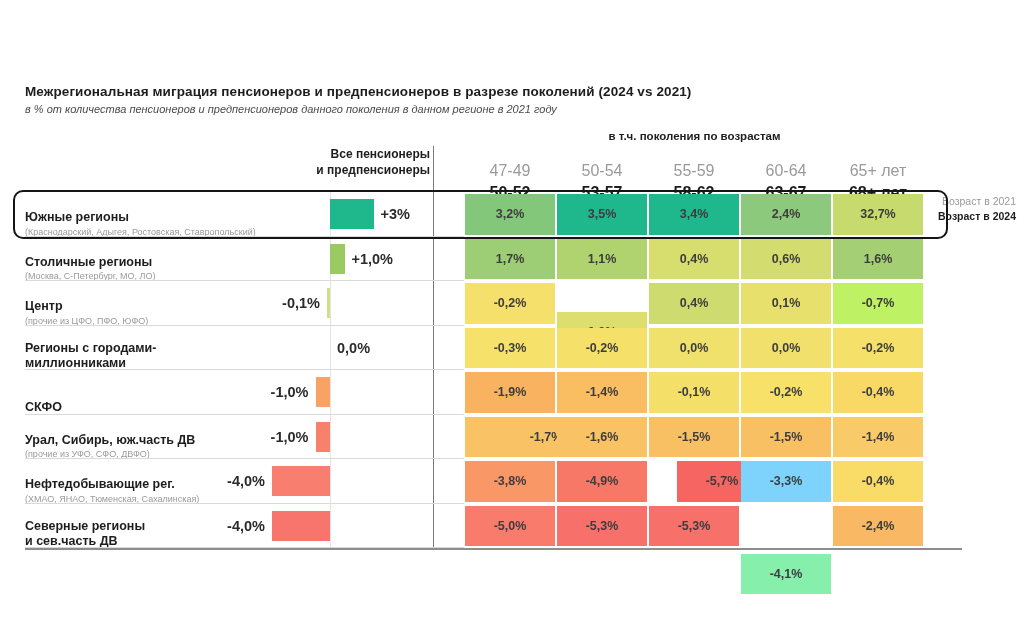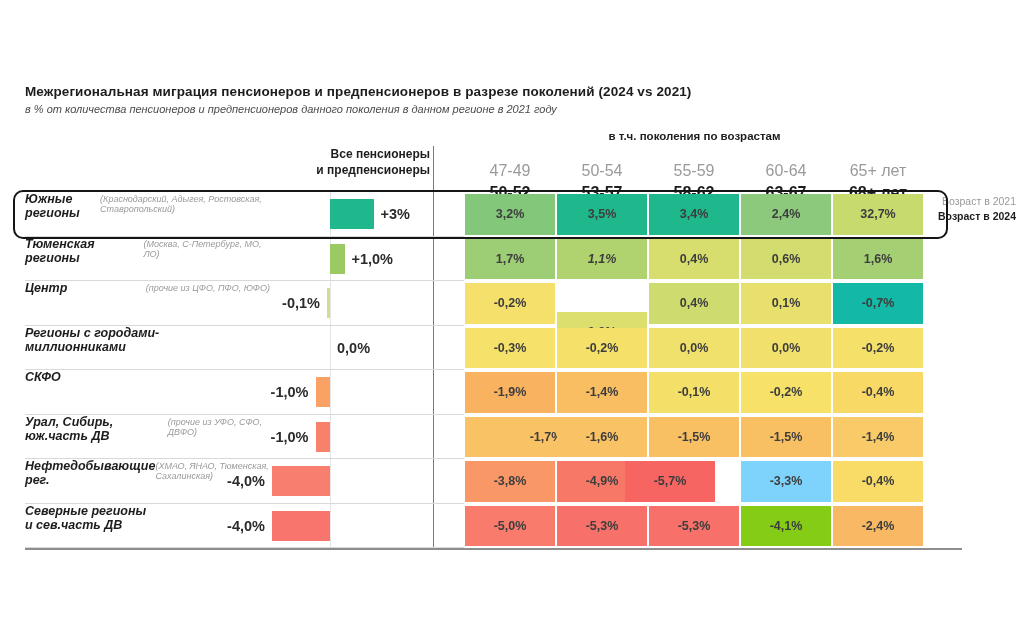--- a/index.html
+++ b/index.html
@@ -16,21 +16,21 @@
   .age-col .y2024{font-weight:bold;color:#1d1d1d;}
   .c0{left:465px}.c1{left:557px}.c2{left:649px}.c3{left:741px}.c4{left:833px}
   .legend{position:absolute;left:920px;top:148px;width:96px;text-align:right;font-size:10.5px;line-height:1.4;}
   .legend .l1{color:#9a9a9a;margin-top:46px;}
   .legend .l2{font-weight:bold;color:#1d1d1d;}
   .vdivider{position:absolute;left:433px;top:146px;width:1px;height:403px;background:#7a7a7a;}
   .zeroaxis{position:absolute;left:330px;top:192px;width:1px;height:356px;background:#e4e4e4;}
   .bottomline{position:absolute;left:25px;top:548px;width:937px;height:2px;background:#8d8d8d;}
   .row{position:absolute;left:0;width:1024px;height:44.5px;}
   .row .sep{position:absolute;left:25px;bottom:0;width:439px;height:1px;background:#d9d9d9;}
-  .rname{position:absolute;left:25px;top:0;width:245px;height:100%;display:flex;flex-direction:row;justify-content:space-between;font-style:italic;}
+  .rname{position:absolute;left:25px;top:0;width:245px;height:100%;display:flex;flex-direction:column;justify-content:flex-end;}
   .nm{font-size:12.5px;font-weight:bold;line-height:1.15;white-space:pre-line;}
   .nt{font-size:9px;color:#9a9a9a;margin-top:2px;}
   .bar{position:absolute;top:7px;height:30px;}
   .tval{position:absolute;top:0;height:100%;display:flex;align-items:center;font-size:14.5px;font-weight:600;color:#2b2b2b;}
   .cell{position:absolute;top:2px;width:90px;height:40.5px;display:flex;align-items:center;justify-content:center;
         font-size:12.5px;font-weight:600;color:#3d3d3d;}
   .ring{position:absolute;left:13px;top:-2.5px;width:931px;height:45px;border:2.5px solid #151515;border-radius:10px;pointer-events:none;z-index:5;}
 </style>
 </head>
 <body>
@@ -83,45 +83,45 @@
     <div class="sep"></div>
   <div class="cell" style="left: 465px; background: rgb(131, 199, 123);">3,2%</div>
         <div class="cell" style="left: 557px; background: rgb(31, 183, 140);">3,5%</div>
         <div class="cell" style="left: 649px; background: rgb(31, 183, 140);">3,4%</div>
         <div class="cell" style="left: 741px; background: rgb(140, 201, 124);">2,4%</div>
         <div class="cell" style="left: 833px; background: rgb(199, 218, 110);">32,7%</div>
         <div class="ring"></div>
       </div>
       <div class="row" style="top: 236.5px;">
     <div class="rname">
-      <div class="nm">Тюменская регионы</div>
+      <div class="nm">Столичные регионы</div>
       <div class="nt">(Москва, С-Петербург, МО, ЛО)</div>
     </div>
     <div class="bar" style="background: rgb(156, 202, 98); left: 330px; width: 14.5px;"></div>
     <div class="tval" style="left: 351.5px;">+1,0%</div>
     <div class="sep"></div>
   <div class="cell" style="left: 465px; background: rgb(157, 205, 116);">1,7%</div>
-        <div class="cell" style="left: 557px; background: rgb(176, 210, 111); font-style: italic;">1,1%</div>
+        <div class="cell" style="left: 557px; background: rgb(176, 210, 111);">1,1%</div>
         <div class="cell" style="left: 649px; background: rgb(216, 222, 110);">0,4%</div>
         <div class="cell" style="left: 741px; background: rgb(211, 221, 111);">0,6%</div>
         <div class="cell" style="left: 833px; background: rgb(164, 207, 115);">1,6%</div>
       </div>
       <div class="row" style="top: 281px;">
     <div class="rname">
       <div class="nm">Центр</div>
       <div class="nt">(прочие из ЦФО, ПФО, ЮФО)</div>
     </div>
     <div class="bar" style="background: rgb(205, 224, 138); left: 327px; width: 3px;"></div>
     <div class="tval" style="right: 704px;">-0,1%</div>
     <div class="sep"></div>
   <div class="cell" style="left: 465px; background: rgb(244, 224, 106);">-0,2%</div>
         <div class="cell" style="left: 557px; background: rgb(220, 223, 110); margin-top: 29px;">0,2%</div>
         <div class="cell" style="left: 649px; background: rgb(206, 219, 110);">0,4%</div>
         <div class="cell" style="left: 741px; background: rgb(231, 224, 109);">0,1%</div>
-        <div class="cell" style="left: 833px; background: #14b8a6;">-0,7%</div>
+        <div class="cell" style="left: 833px; background: #bef264;">-0,7%</div>
       </div>
       <div class="row" style="top: 325.5px;">
     <div class="rname">
       <div class="nm">Регионы с городами-
 миллионниками</div>
 
     </div>
 
     <div class="tval" style="left: 337px;">0,0%</div>
     <div class="sep"></div>
@@ -162,35 +162,35 @@
       <div class="row" style="top: 459px;">
     <div class="rname">
       <div class="nm">Нефтедобывающие рег.</div>
       <div class="nt">(ХМАО, ЯНАО, Тюменская, Сахалинская)</div>
     </div>
     <div class="bar" style="background: rgb(248, 127, 112); left: 272px; width: 58px;"></div>
     <div class="tval" style="right: 759px;">-4,0%</div>
     <div class="sep"></div>
   <div class="cell" style="left: 465px; background: rgb(249, 151, 103);">-3,8%</div>
         <div class="cell" style="left: 557px; background: rgb(248, 120, 104);">-4,9%</div>
-        <div class="cell" style="left: 625px; background: rgb(246, 101, 97);">-5,7%</div>
+        <div class="cell" style="left: 677px; background: rgb(246, 101, 97);">-5,7%</div>
         <div class="cell" style="left: 741px; background: #7dd3fc;">-3,3%</div>
         <div class="cell" style="left: 833px; background: rgb(248, 220, 103);">-0,4%</div>
       </div>
       <div class="row" style="top: 503.5px;">
     <div class="rname">
       <div class="nm">Северные регионы
 и сев.часть ДВ</div>
 
     </div>
     <div class="bar" style="background: rgb(248, 117, 110); left: 272px; width: 58px;"></div>
     <div class="tval" style="right: 759px;">-4,0%</div>
     <div class="sep"></div>
   <div class="cell" style="left: 465px; background: rgb(248, 123, 108);">-5,0%</div>
         <div class="cell" style="left: 557px; background: rgb(247, 113, 106);">-5,3%</div>
         <div class="cell" style="left: 649px; background: rgb(247, 113, 106);">-5,3%</div>
-        <div class="cell" style="left: 741px; background: #84cc16;">-4,1%</div>
+        <div class="cell" style="left: 741px; background: #86efac; margin-top: 48px;">-4,1%</div>
         <div class="cell" style="left: 833px; background: rgb(249, 184, 99);">-2,4%</div>
       </div>
     </div>
 
   <div class="bottomline"></div>
 </div>
 
 </body></html>

